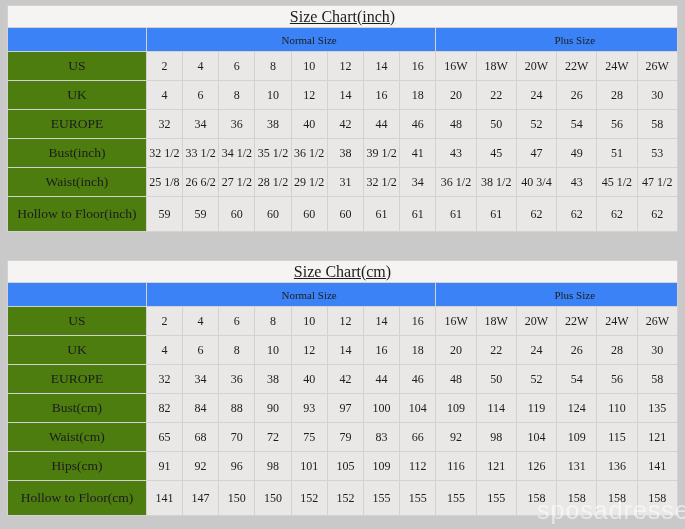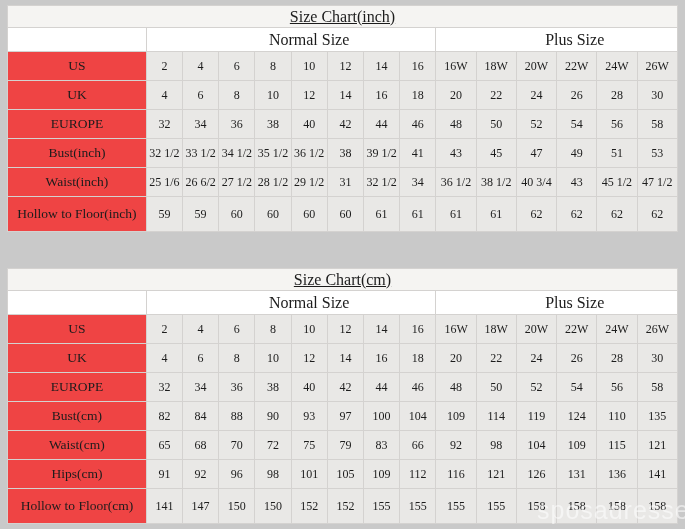--- a/index.html
+++ b/index.html
@@ -12,48 +12,48 @@
     overflow:hidden;
   }
   table.size-table{
     position:absolute;
     left:7px;
     border-collapse:collapse;
     table-layout:fixed;
     width:671px;
   }
   #table-inch{top:5px;}
-  #table-cm{top:268px;}
+  #table-cm{top:260px;}
   .size-table td{
     border:1px solid #d4d2d0;
     text-align:center;
     vertical-align:middle;
     white-space:nowrap;
     overflow:hidden;
     padding:0;
   }
   .r-title td{
     background:#f5f4f2;
     font-size:16px;
     height:21px;
     text-decoration:underline;
   }
   .r-group td{
-    background:#ffffff;
-    font-size:16px;
+    background:#3b82f6;
+    font-size:11px;
     height:23px;
     padding-left:36px;
   }
   .size-table tbody td{
     background:#e9e8e6;
     font-size:12px;
     height:28px;
   }
   .size-table tbody td.lbl{
-    background:#ef4444;
+    background:#4d7c0f;
     font-size:13.5px;
   }
   .size-table tbody tr:last-child td{height:34px;margin-left:16px;}
   col.col-label{width:138px;}
   col.col-normal{width:36px;}
   col.col-plus{width:40px;}
   .watermark{
     position:absolute;
     left:537px;
     top:496px;
@@ -160,21 +160,21 @@
         <td>41</td>
         <td>43</td>
         <td>45</td>
         <td>47</td>
         <td>49</td>
         <td>51</td>
         <td>53</td>
       </tr>
       <tr>
         <td class="lbl">Waist(inch)</td>
-        <td>25 1/6</td>
+        <td>25 1/8</td>
         <td>26 6/2</td>
         <td>27 1/2</td>
         <td>28 1/2</td>
         <td>29 1/2</td>
         <td>31</td>
         <td>32 1/2</td>
         <td>34</td>
         <td>36 1/2</td>
         <td>38 1/2</td>
         <td>40 3/4</td>

